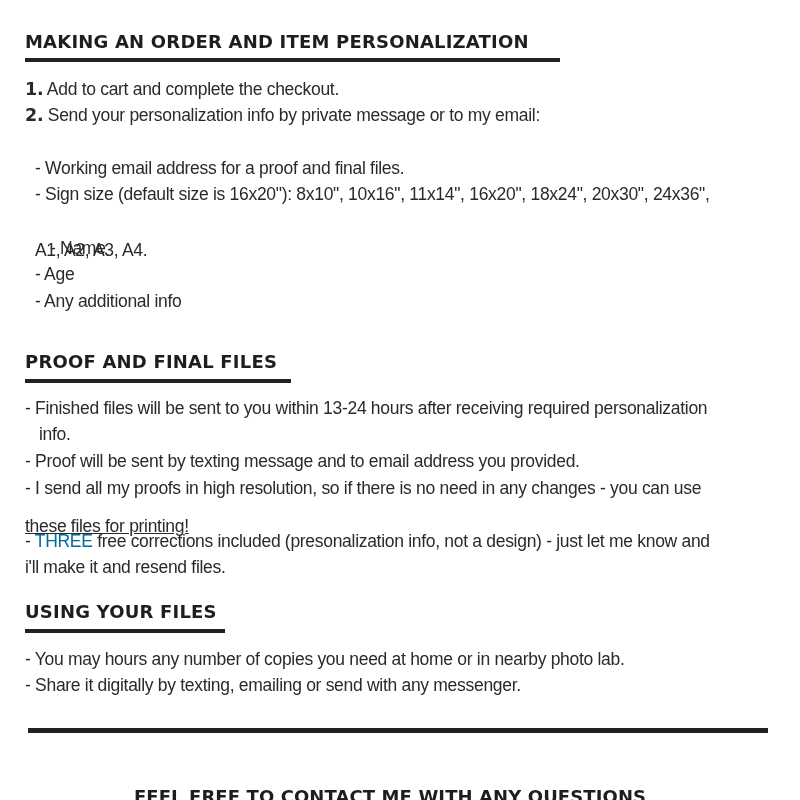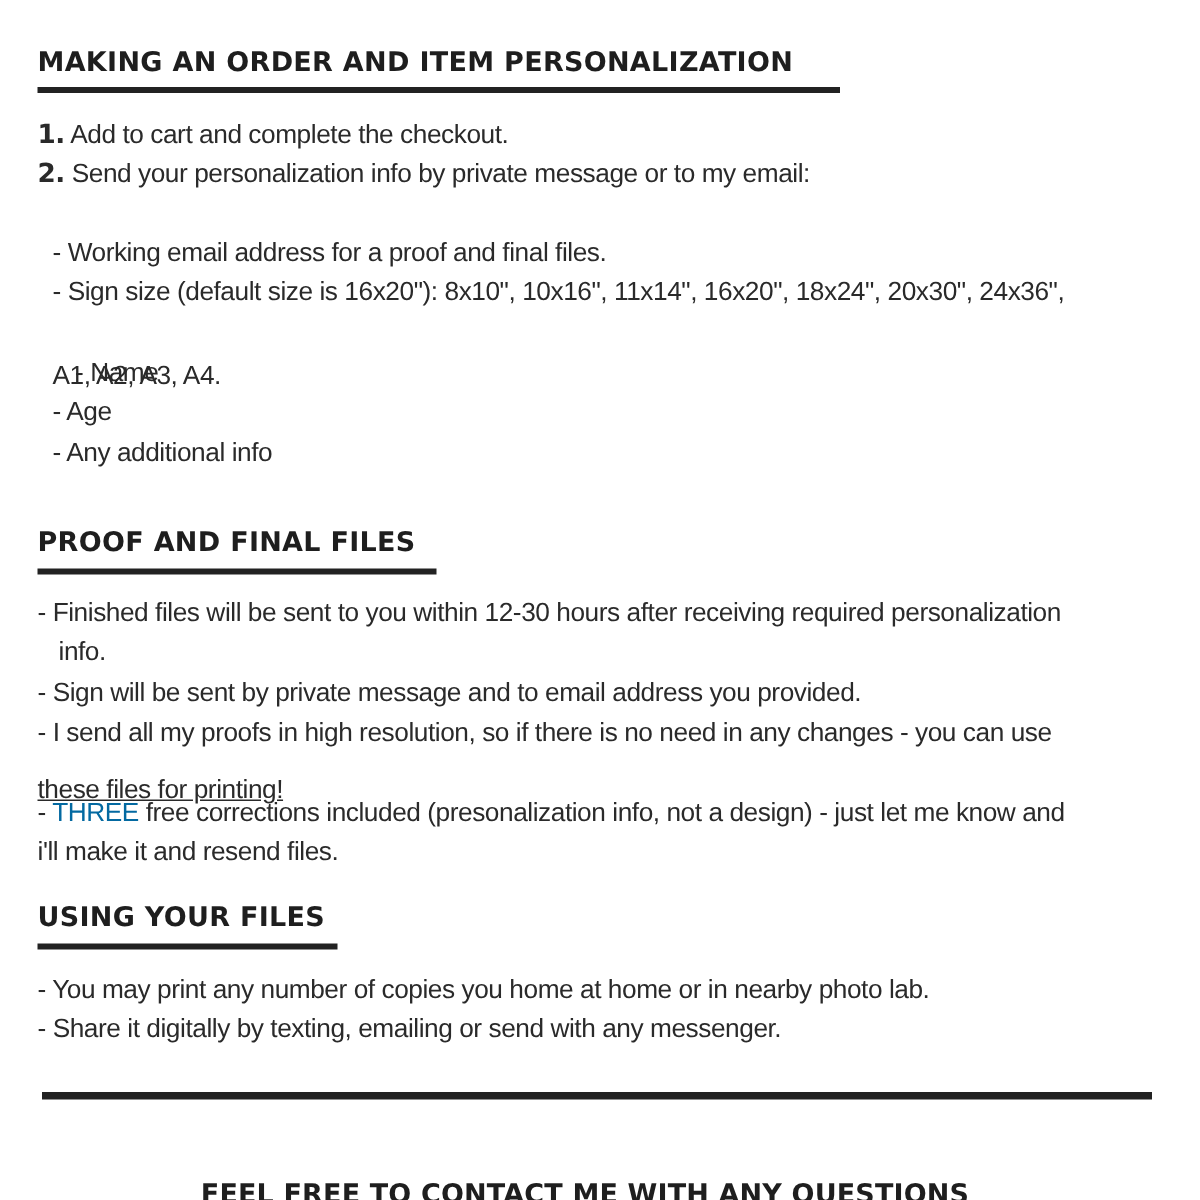--- a/index.html
+++ b/index.html
@@ -25,28 +25,28 @@
 <div class="abs line" style="left:35px; top:158px;">- Working email address for a proof and final files.</div>
 <div class="abs line" style="left:35px; top:184px;">- Sign size (default size is 16x20"): 8x10", 10x16", 11x14", 16x20", 18x24", 20x30", 24x36",</div>
 <div class="abs line" style="left:35px; top:211px;margin-top:29px;">A1, A2, A3, A4.</div>
 <div class="abs line" style="left:35px; top:238px;margin-left:15px;">- Name</div>
 <div class="abs line" style="left:35px; top:264px;">- Age</div>
 <div class="abs line" style="left:35px; top:291px;">- Any additional info</div>
 
 <div class="abs heading" style="left:25px; top:351px;">PROOF AND FINAL FILES</div>
 <div class="abs underline" style="left:25px; top:379px; width:266px;"></div>
 
-<div class="abs line" style="left:25px; top:398px;">- Finished files will be sent to you within 12-30 hours after receiving required personalization</div>
+<div class="abs line" style="left:25px; top:398px;">- Finished files will be sent to you within 13-24 hours after receiving required personalization</div>
 <div class="abs line" style="left:25px; top:424px;margin-left:14px;">info.</div>
-<div class="abs line" style="left:25px; top:451px;">- Sign will be sent by private message and to email address you provided.</div>
+<div class="abs line" style="left:25px; top:451px;">- Proof will be sent by texting message and to email address you provided.</div>
 <div class="abs line" style="left:25px; top:478px;">- I send all my proofs in high resolution, so if there is no need in any changes - you can use</div>
 <div class="abs line" style="left:25px; top:516px;text-decoration:underline;">these files for printing!</div>
 <div class="abs line" style="left:25px; top:531px;"><span>- </span><span class="bold">THREE</span><span> free corrections included (presonalization info, not a design) - just let me know and</span></div>
 <div class="abs line" style="left:25px; top:557px;">i'll make it and resend files.</div>
 
 <div class="abs heading" style="left:25px; top:601px;">USING YOUR FILES</div>
 <div class="abs underline" style="left:25px; top:629px; width:200px;"></div>
 
-<div class="abs line" style="left:25px; top:649px;">- You may print any number of copies you home at home or in nearby photo lab.</div>
+<div class="abs line" style="left:25px; top:649px;">- You may hours any number of copies you need at home or in nearby photo lab.</div>
 <div class="abs line" style="left:25px; top:675px;text-align:center;">- Share it digitally by texting, emailing or send with any messenger.</div>
 
 <div class="abs divider" style="left:28px; top:728px; width:740px;"></div>
 <div class="abs footer" style="left:0; width:780px; top:748px;">FEEL FREE TO CONTACT ME WITH ANY QUESTIONS</div>
 
 </body></html>

